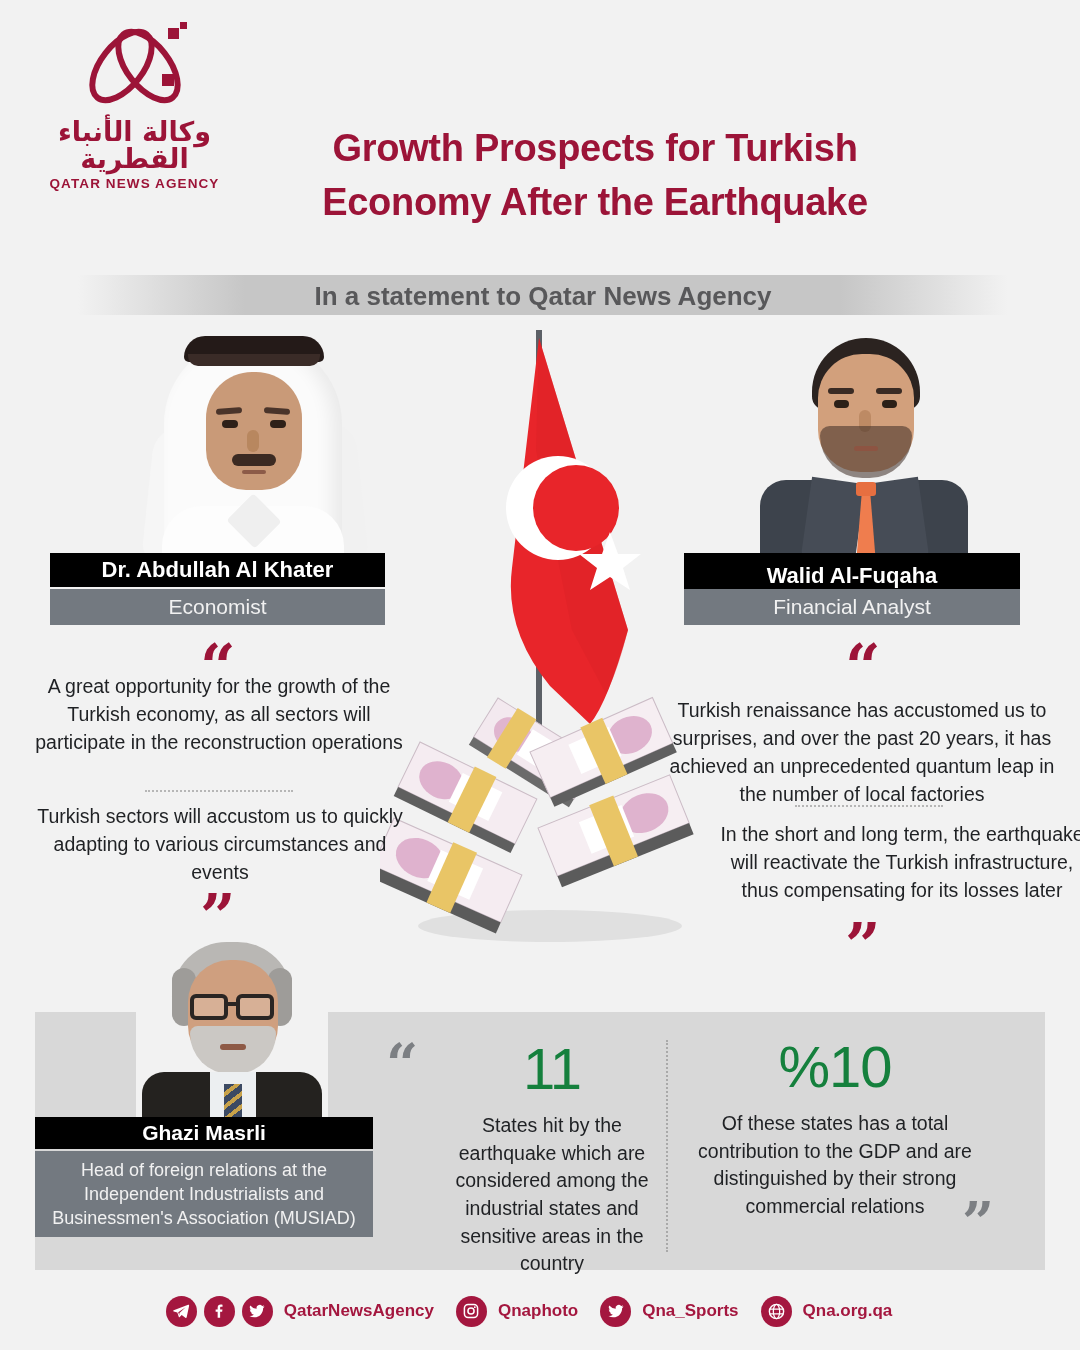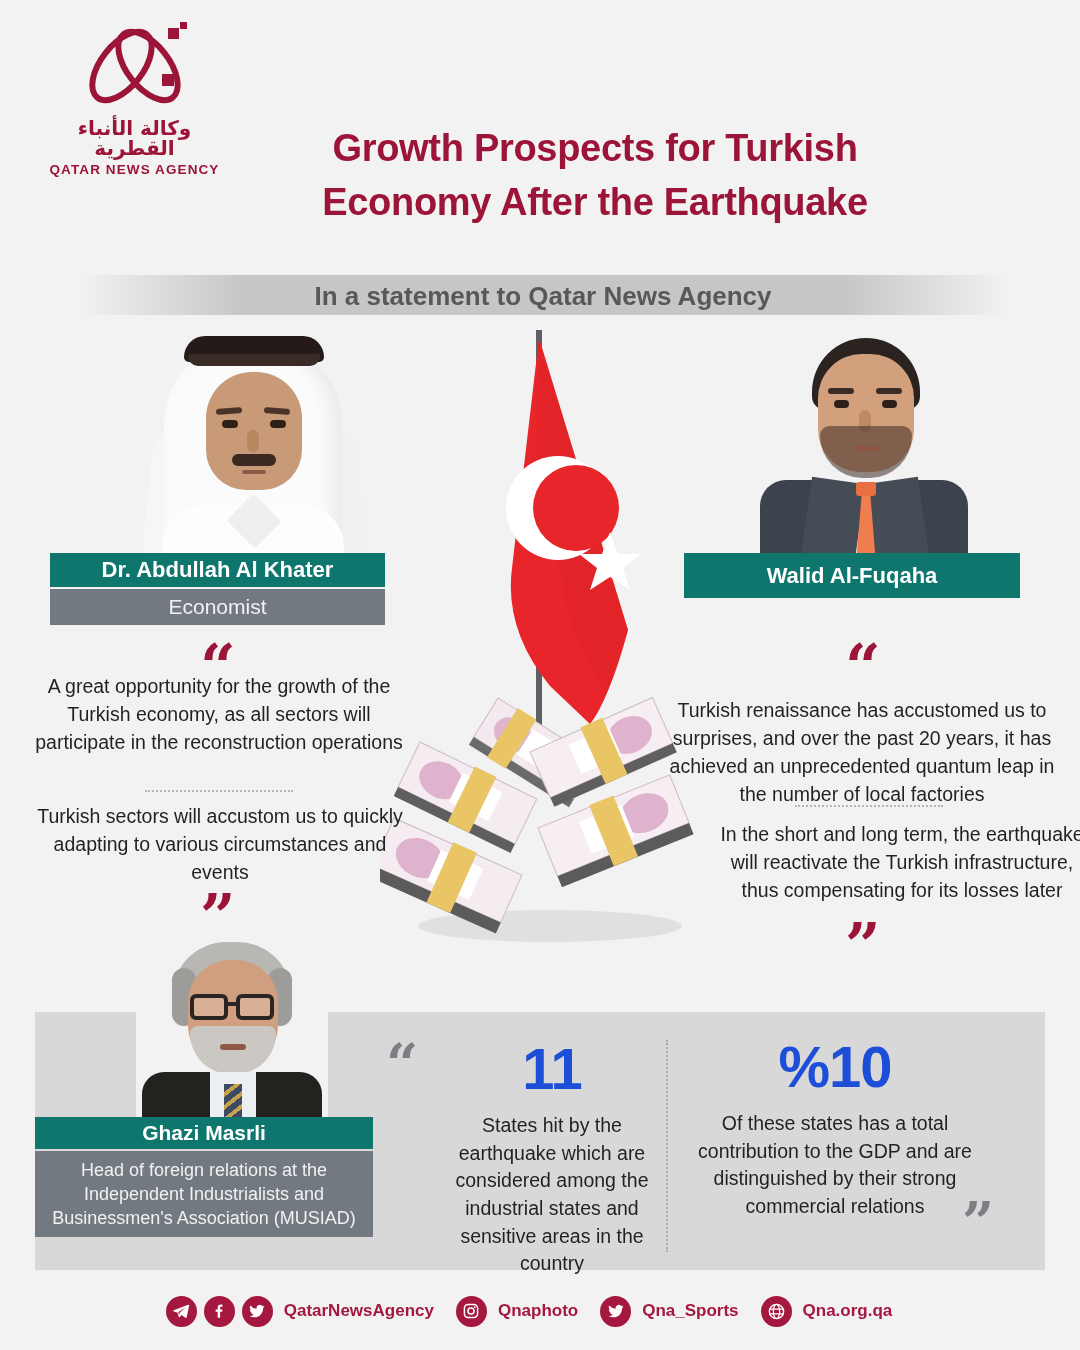--- a/index.html
+++ b/index.html
@@ -7,21 +7,21 @@
     width: 1080px; height: 1350px;
     background: #f2f2f2;
     font-family: "Liberation Sans", sans-serif;
     overflow: hidden;
   }
   .page { position: relative; width: 1080px; height: 1350px; background: #f2f2f2; }
 
   
   .logo { position: absolute; left: 42px; top: 22px; width: 185px; height: 145px; text-align: center; }
   .logo-mark { width: 118px; height: 92px; margin: 0 auto; position: relative; }
-  .logo-ar { font-family: "DejaVu Sans", sans-serif; color: #9c1438; font-size: 20px; font-weight: bold; line-height: 1; margin-top: 4px; letter-spacing: .5px; direction: rtl; }
+  .logo-ar { font-family: "DejaVu Sans", sans-serif; color: #9c1438; font-size: 27px; font-weight: bold; line-height: 1; margin-top: 4px; letter-spacing: .5px; direction: rtl; }
   .logo-en { color: #9c1438; font-size: 13.5px; font-weight: bold; letter-spacing: 1.1px; margin-top: 4px; }
 
   
   .kicker { position: absolute; left: 240px; top: 52px; width: 700px; text-align: center;
             color: #5a5e63; font-size: 37px; font-weight: bold; letter-spacing: -0.2px; }
   .headline { position: absolute; left: 200px; top: 122px; width: 790px; text-align: center;
               color: #9c1438; font-size: 38px; font-weight: bold; line-height: 1.42; letter-spacing: -0.3px; }
 
   
   .subband { position: absolute; left: 78px; top: 275px; width: 930px; height: 40px;
@@ -80,21 +80,21 @@
   .gh-bridge{ position:absolute; left:92px; top:60px; width:10px; height:4px; background:#2a2523; }
   .gh-beard { position:absolute; left:54px; top:84px; width:86px; height:48px; background:#cbc8c4; border-radius:8px 8px 42px 42px; }
   .gh-mouth { position:absolute; left:84px; top:102px; width:26px; height:6px; background:#8e5a46; border-radius:4px; }
   .gh-suit  { position:absolute; left:6px; top:130px; width:180px; height:62px; background:#24221f; border-radius:22px 22px 0 0; }
   .gh-shirt { position:absolute; left:74px; top:130px; width:46px; height:62px; background:#eceff1; }
   .gh-tie   { position:absolute; left:88px; top:142px; width:18px; height:50px; background:#3c4a63; }
   .gh-tiestripe { position:absolute; left:88px; top:142px; width:18px; height:50px;
                   background: repeating-linear-gradient(-38deg, #c8a24a 0 4px, transparent 4px 10px); }
 
   
-  .name-banner { position: absolute; background: #0f766e; color:#fff; font-size: 22px; font-weight: bold;
+  .name-banner { position: absolute; background: #000000; color:#fff; font-size: 22px; font-weight: bold;
                  text-align:center; display:flex; align-items:center; justify-content:center; }
   .role-banner { position: absolute; background: #737980; color:#f1f1f1; font-size: 21px;
                  text-align:center; display:flex; align-items:center; justify-content:center; line-height:1.35; }
 
   #nb-khater { left: 50px;  top: 553px; width: 335px; height: 34px; }
   #rb-khater { left: 50px;  top: 589px; width: 335px; height: 36px; }
   #nb-walid  { left: 684px; top: 553px; width: 336px; height: 45px; }
   #rb-walid  { left: 684px; top: 589px; width: 336px; height: 36px; }
   #nb-ghazi  { left: 35px;  top: 1117px; width: 338px; height: 32px; font-size:21px; }
   #rb-ghazi  { left: 35px;  top: 1151px; width: 338px; height: 86px; font-size: 18px; padding: 0 6px; }
@@ -117,21 +117,21 @@
   #q-right-mark-open  { left: 845px; top: 636px; }
   #q-right-1 { left: 665px; top: 696px; width: 394px; }
   #sep-right{ left: 795px; top: 805px; width: 148px; }
   #q-right-2 { left: 712px; top: 820px; width: 380px; }
   #q-right-mark-close { left: 845px; top: 915px; }
 
   
   .bottom-panel { position:absolute; left: 35px; top: 1012px; width: 1010px; height: 258px; background: #d8d8d8; }
 
   .stat { position:absolute; text-align:center; }
-  .stat-num { color:#1d4ed8; font-size: 58px; font-weight: bold; line-height:1; letter-spacing:-1px; }
+  .stat-num { color:#15803d; font-size: 58px; font-weight: normal; line-height:1; letter-spacing:-1px; }
   .stat-txt { color:#1f2124; font-size: 19.5px; line-height:1.42; margin-top: 14px; }
 
   #stat-1 { left: 437px; top: 1040px; width: 230px; }
   #stat-2 { left: 690px; top: 1038px; width: 290px; }
   #vsep { position:absolute; left: 666px; top: 1040px; height: 212px; border-left: 2px dotted #a9a9a9; }
   #q-bot-open  { left: 386px; top: 1036px; font-size: 56px; }
   #q-bot-close { left: 962px; top: 1194px; font-size: 56px; }
 
   
   .footer { position:absolute; left:0; top: 1288px; width:1080px; height:46px; display:flex;
@@ -264,20 +264,21 @@
       <div class="wa-beard"></div>
       <div class="wa-mouth"></div>
     <div class="wa-suit"></div>
       <div class="wa-shirt"></div>
     <div class="wa-lapel-l"></div>
       <div class="wa-lapel-r"></div>
     <div class="wa-tie"></div>
       <div class="wa-knot"></div>
   </div>
   <div class="name-banner" id="nb-walid">Walid Al-Fuqaha</div>
+  <div class="role-banner" id="rb-walid">Financial Analyst</div>
 
   <div class="qmark open" id="q-left-mark-open">“</div>
   <div class="quote" id="q-left-1">A great opportunity for the growth of the Turkish economy, as all sectors will participate in the reconstruction operations</div>
   <div class="dotted-sep" id="sep-left"></div>
   <div class="quote" id="q-left-2">Turkish sectors will accustom us to quickly adapting to various circumstances and events</div>
   <div class="qmark close" id="q-left-mark-close">”</div>
 
   <div class="qmark open" id="q-right-mark-open">“</div>
   <div class="quote" id="q-right-1">Turkish renaissance has accustomed us to surprises, and over the past 20 years, it has achieved an unprecedented quantum leap in the number of local factories</div>
   <div class="dotted-sep" id="sep-right"></div>

